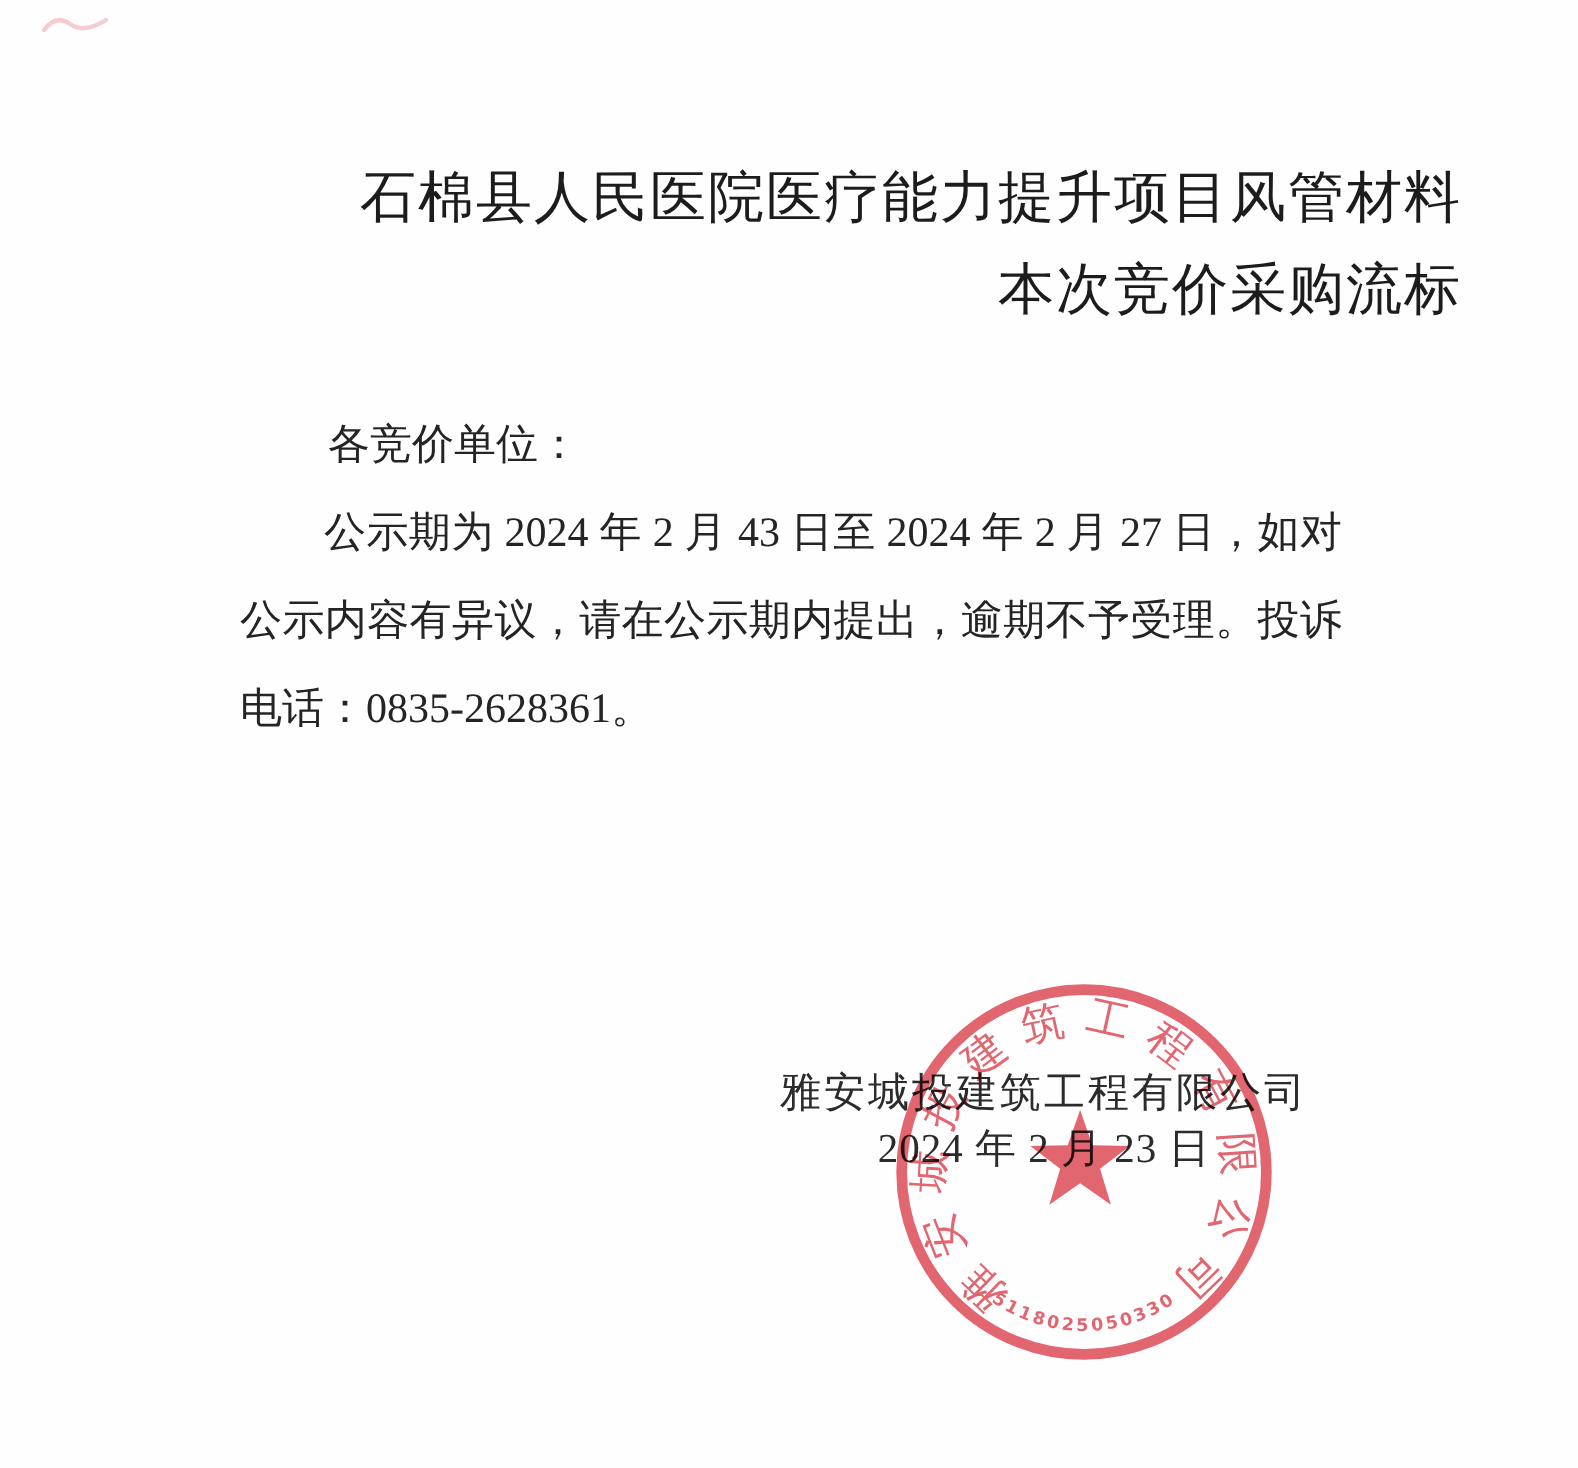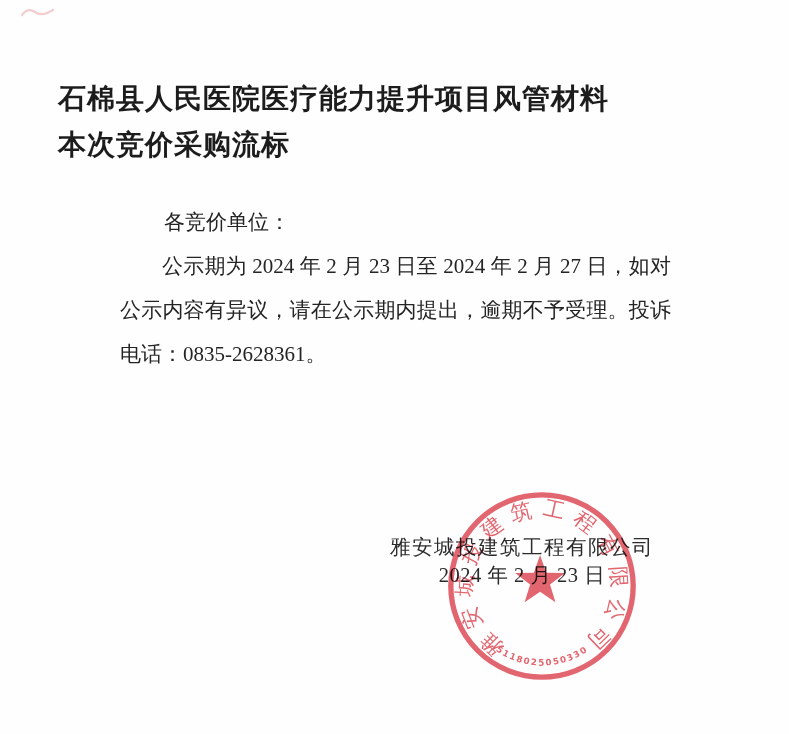--- a/index.html
+++ b/index.html
@@ -17,23 +17,23 @@
     color: #262626;
   }
   .pen-mark {
     position: absolute;
     left: 20px;
     top: 4px;
     opacity: 0.4;
   }
   .title {
     margin: 76px 58px 0 58px;
-    text-align: left;
+    text-align: right;
     font-family: "DejaVu Sans", "Liberation Sans", sans-serif;
-    font-weight: bold;
+    font-weight: normal;
     font-size: 28px;
     line-height: 46px;
     color: #1c1c1c;
     letter-spacing: 1px;
   }
   .title .title-line { display: block; }
   .doc-body {
     margin: 32px 118px 0 120px;
     font-size: 21px;
     line-height: 44px;
@@ -96,21 +96,21 @@
     <path d="M2 11 Q 8 3, 15 8 T 33 6" stroke="#e8848d" stroke-width="2.2" fill="none" stroke-linecap="round"></path>
   </svg>
 
   <h1 class="title">
     <span class="title-line">石棉县人民医院医疗能力提升项目风管材料</span>
     <span class="title-line">本次竞价采购流标</span>
   </h1>
 
   <div class="doc-body">
     <div class="salutation">各竞价单位：</div>
-    <p class="para">公示期为 2024 年 2 月 23 日至 2024 年 2 月 27 日，如对公示内容有异议，请在公示期内提出，逾期不予受理。投诉电话：0835-2628361。</p>
+    <p class="para">公示期为 2024 年 2 月 43 日至 2024 年 2 月 27 日，如对公示内容有异议，请在公示期内提出，逾期不予受理。投诉电话：0835-2628361。</p>
   </div>
 
   <div class="signature">
     <div class="company">雅安城投建筑工程有限公司</div>
     <div class="date">2024 年 2 月 23 日</div>
   </div>
 
   <svg class="stamp" viewBox="0 0 200 200">
     <defs>
       <path id="sealArcTop" d="M 64 162.35 A 72 72 0 1 1 136 162.35" fill="none"></path>

